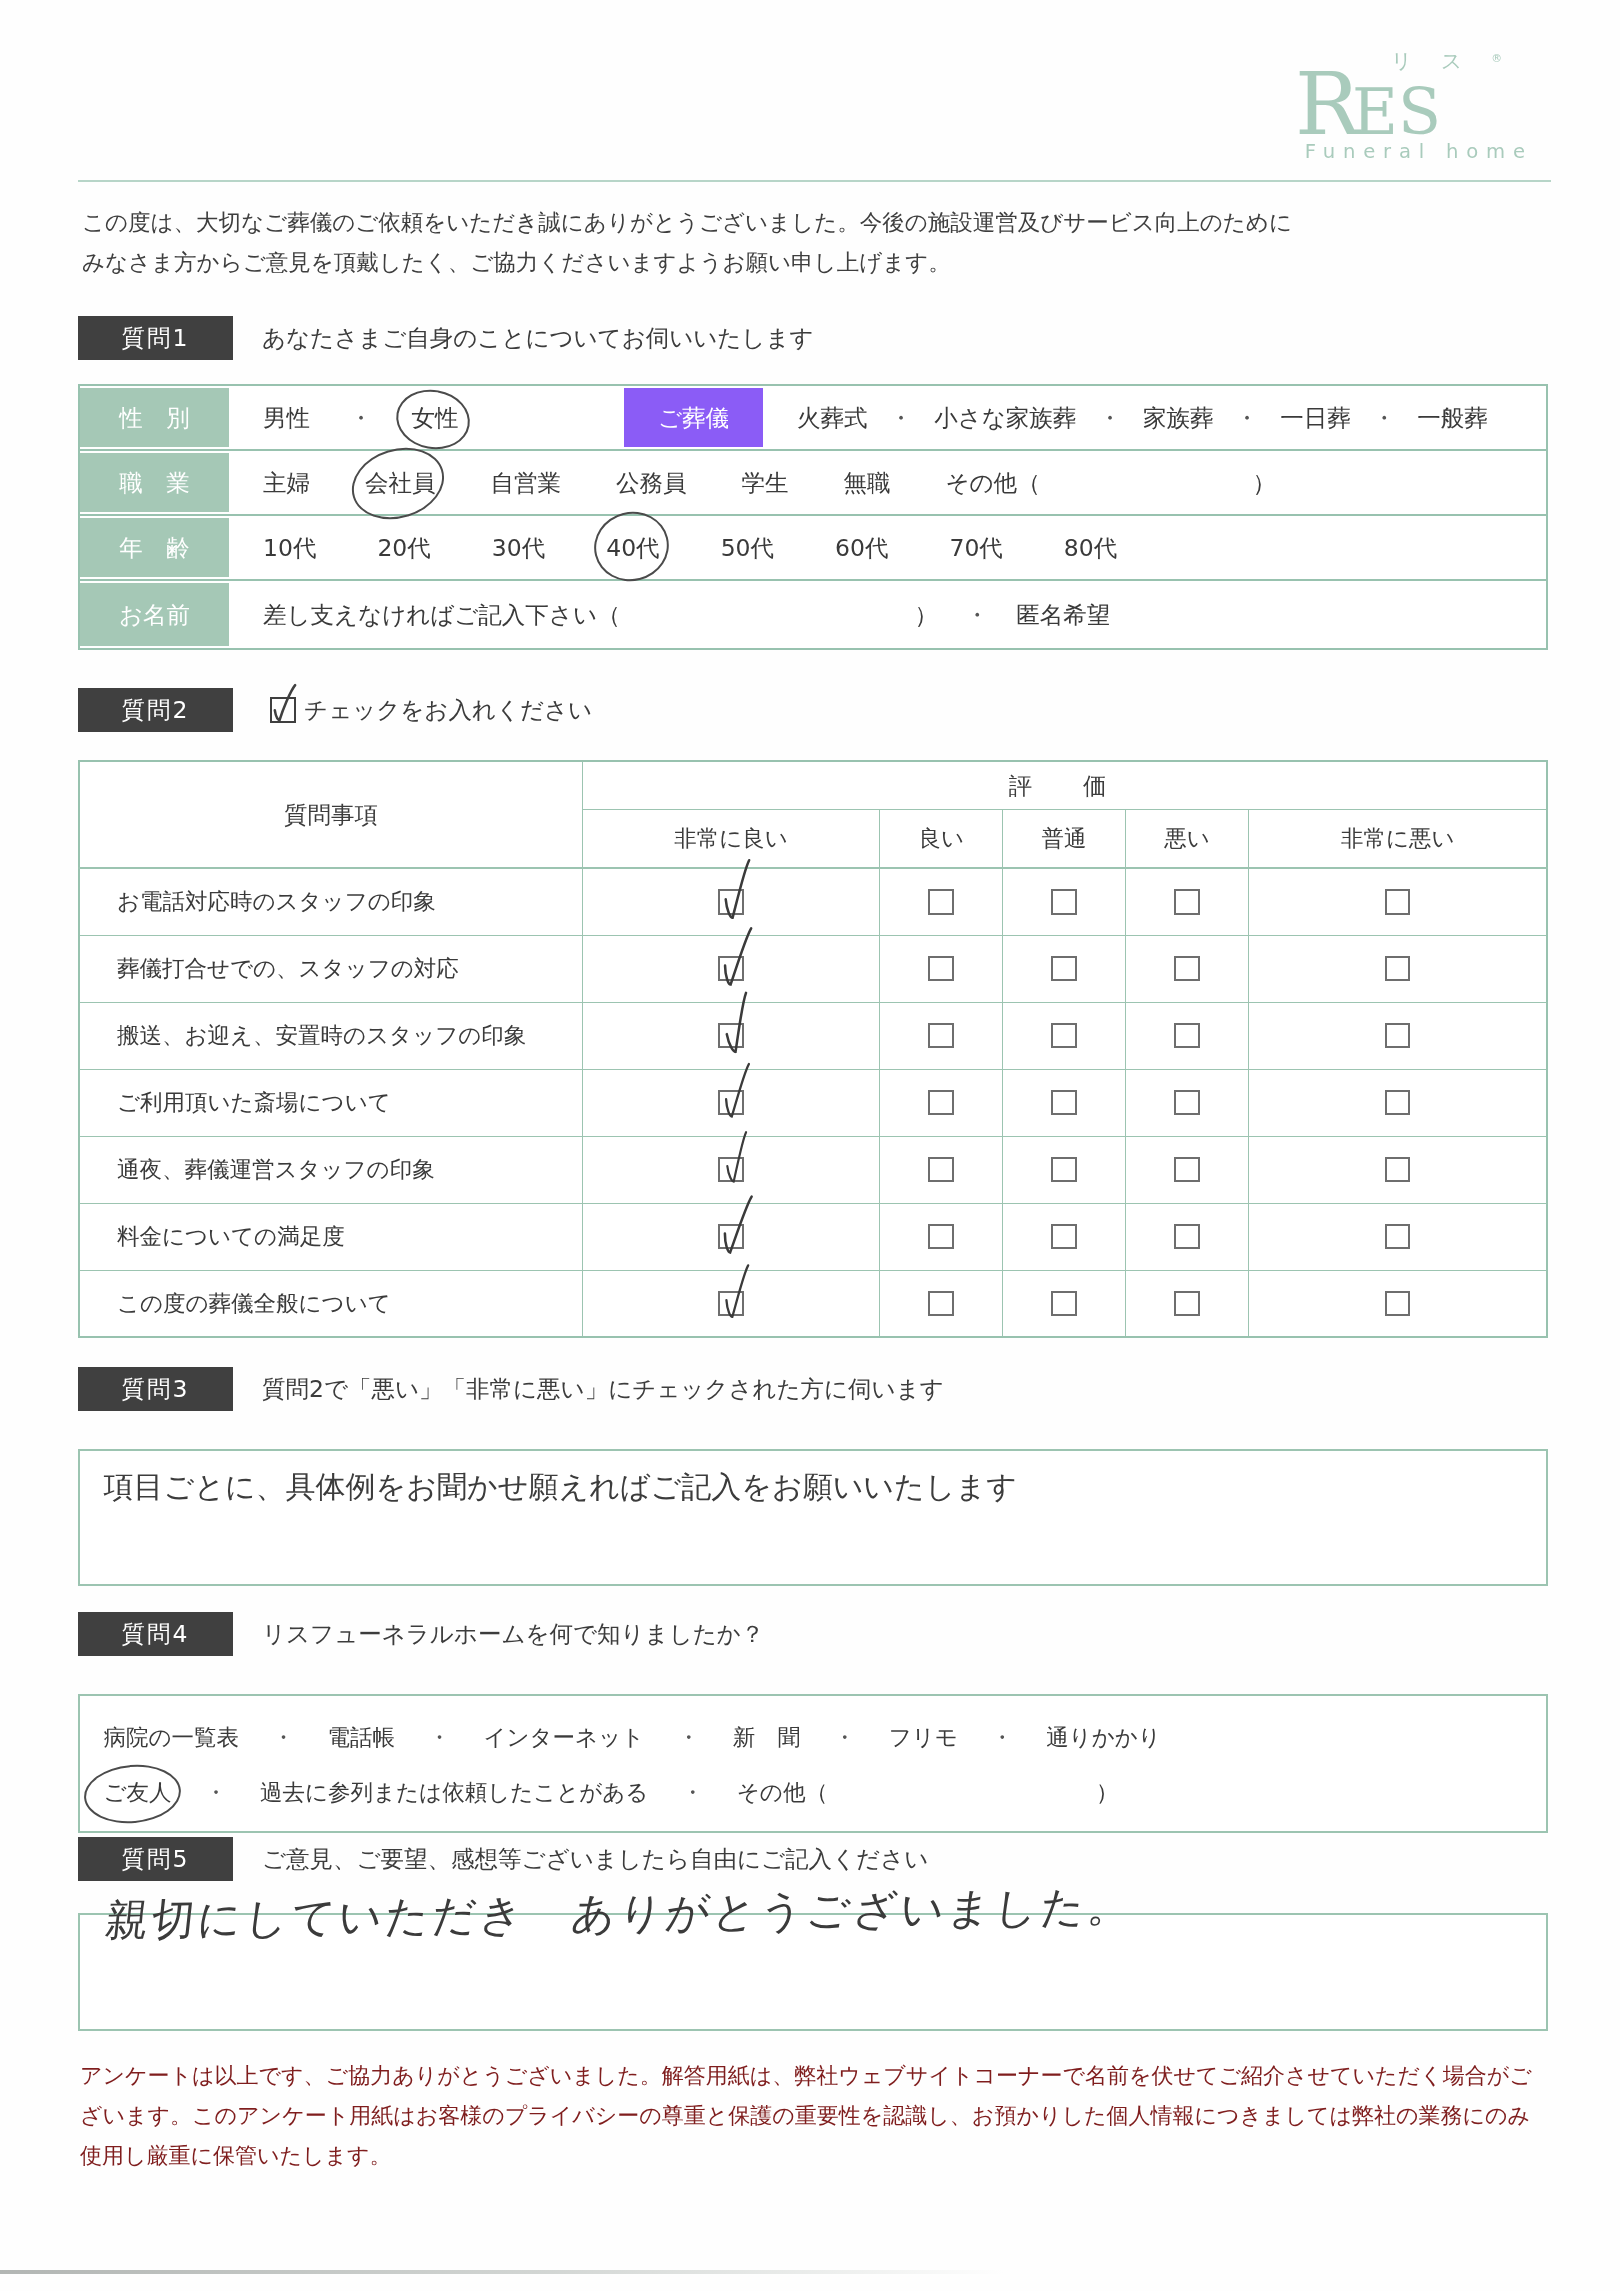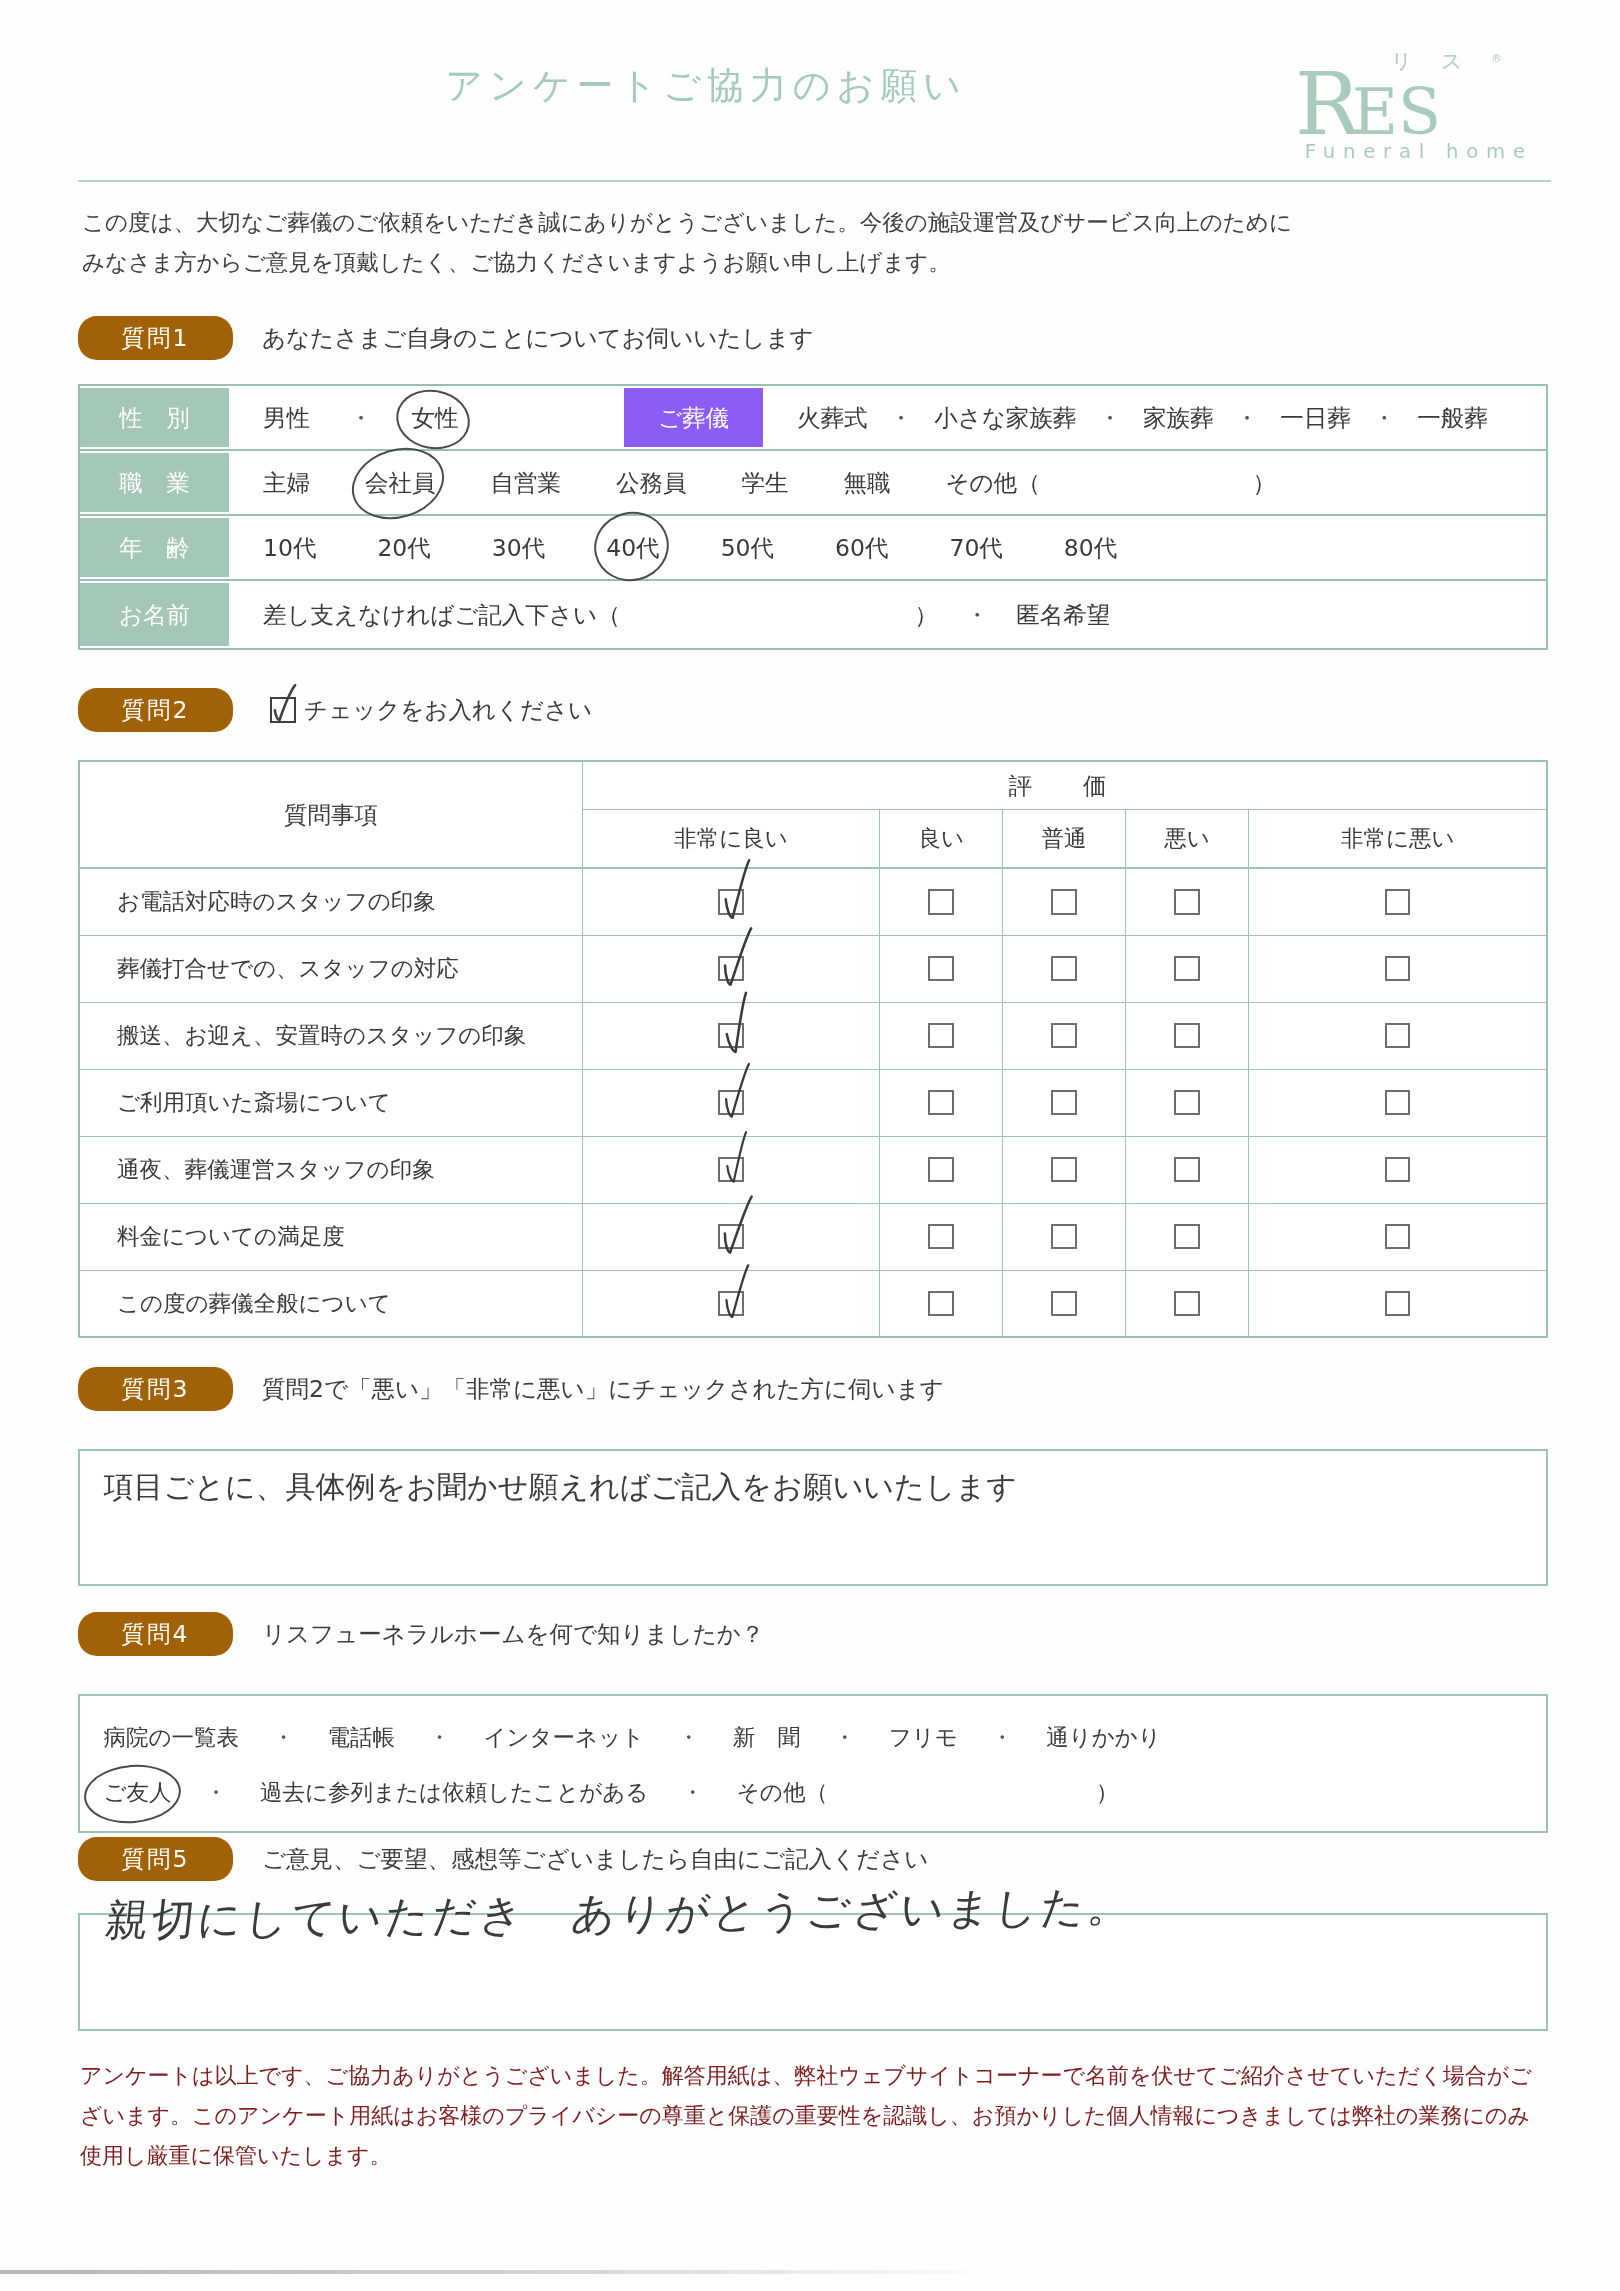--- a/index.html
+++ b/index.html
@@ -23,23 +23,23 @@
   .logo-es { font-size:63px; margin-left:-7.8px; }
   .logo-sub { position:absolute; bottom:0; left:9.8px; font-size:19.6px; letter-spacing:7.8px; white-space:nowrap; }
   .divider { position:absolute; top:180px; left:78px; right:69px; height:0; border-top:2px solid #b7d5c8; }
 
   
   .intro { position:absolute; top:202px; left:82px; right:69px; font-size:22.5px; line-height:40px; color:#3e3e3e; }
 
   
   .badge-row { position:absolute; left:78px; display:flex; align-items:center; }
   .badge {
-    width:155px; height:44px; background:#a16207; color:#ffffff;
+    width:155px; height:44px; background:#404040; color:#ffffff;
     display:flex; align-items:center; justify-content:center;
-    font-size:23.5px; letter-spacing:2px; flex:none;border-radius:19px;
+    font-size:23.5px; letter-spacing:2px; flex:none;
   }
   .badge-heading { margin-left:29px; font-size:23.5px; color:#3c3c3c; display:flex; align-items:center; }
 
   
   .t1 { position:absolute; top:384px; left:78px; right:72px; border:2px solid #98c2af; background:#fff; }
   .t1-row { display:flex; align-items:stretch; height:63px; border-bottom:2px solid #98c2af; }
   .t1-row:last-child { border-bottom:none; height:67px; }
   .t1-label {
     width:149px; flex:none; background:#a5c8b6; color:#fff;
     display:flex; align-items:center; justify-content:center;
@@ -106,21 +106,20 @@
   
   .footer { position:absolute; top:2056px; left:80px; right:71px; font-size:22px; line-height:40px; color:#7f1d1d; }
   .scan-edge { position:absolute; top:2270px; left:0; width:62%; height:3.9px;
     background:linear-gradient(to right,#999e9b,#c4c9c6 55%,#e3e6e4 80%,rgba(255,255,255,0)); opacity:.75; }
 </style>
 </head>
 <body>
 
 <div class="page">
 
-  <div class="title">アンケートご協力のお願い</div>
   <div class="logo">
     <div class="logo-kana">
       <span>リス</span><span class="logo-reg">®</span>
     </div>
     <div class="logo-res">
       <span class="logo-r">R</span><span class="logo-es">ES</span>
     </div>
     <div class="logo-sub">Funeral home</div>
   </div>
   <div class="divider"></div>

